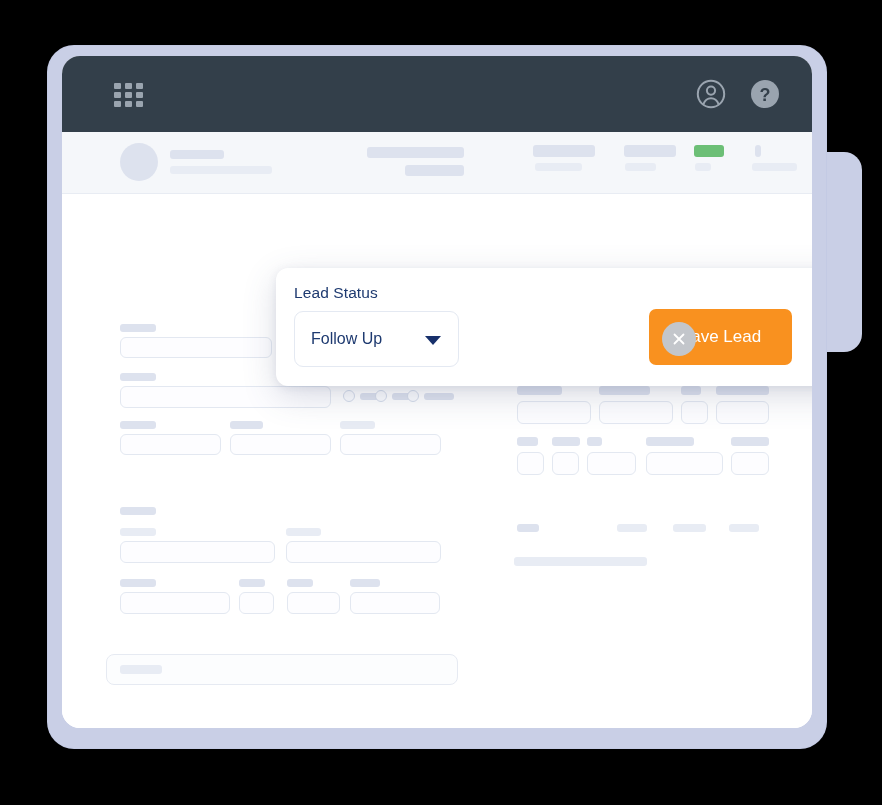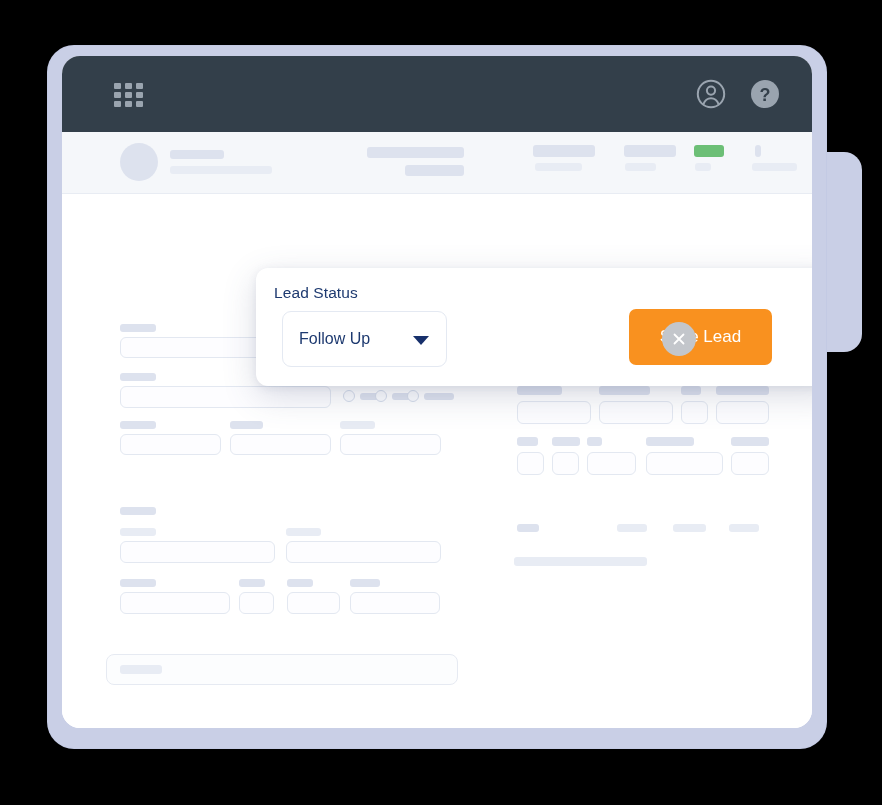--- a/index.html
+++ b/index.html
@@ -174,21 +174,20 @@
     margin-top: 9px;
     width: 165px;
     height: 56px;
     border: 1px solid #e4e9f2;
     border-radius: 9px;
     background: #ffffff;
     display: flex;
     align-items: center;
     padding: 0 16px;
     position: relative;
-    margin-left: 8px;
   }
   .select-value {
     font-size: 16px;
     color: #1e3a70;
   }
   .caret {
     position: absolute;
     right: 17px;
     top: 50%;
     margin-top: -3px;
@@ -367,21 +366,21 @@
         <div class="sk-box" style="left:669px;top:320px;width:38px;height:23px;"></div>
 
         <div class="sk" style="left:455px;top:392px;width:22px;height:8px;"></div>
         <div class="sk light" style="left:555px;top:392px;width:30px;height:8px;"></div>
         <div class="sk light" style="left:611px;top:392px;width:33px;height:8px;"></div>
         <div class="sk light" style="left:667px;top:392px;width:30px;height:8px;"></div>
 
         <div class="sk light" style="left:452px;top:425px;width:133px;height:9px;"></div>
       </div>
 
-      <div class="modal" style="left:194px;top:136px;text-decoration:underline;">
+      <div class="modal" style="left:214px;top:136px;text-decoration:underline;">
         <div class="field" style="left:18px;">
           <div class="field-label">Lead Status</div>
           <div class="select-box">
             <span class="select-value">Follow Up</span>
             <span class="caret"></span>
           </div>
         </div>
 
 
         <button class="save-btn">Save Lead</button>

